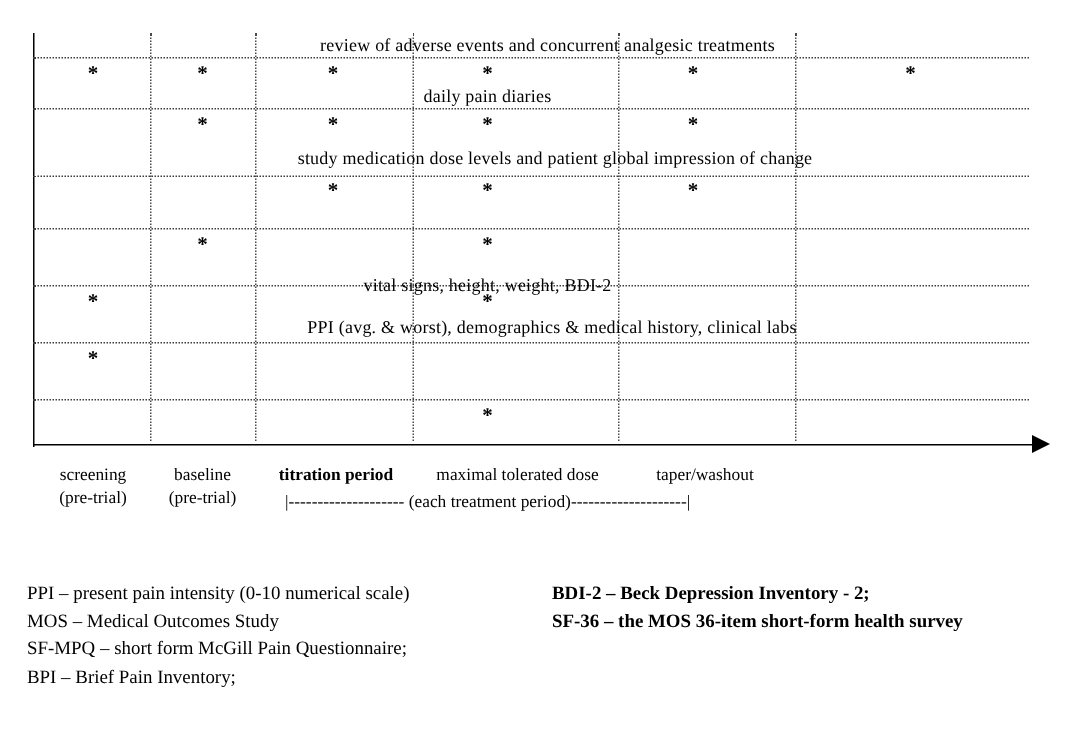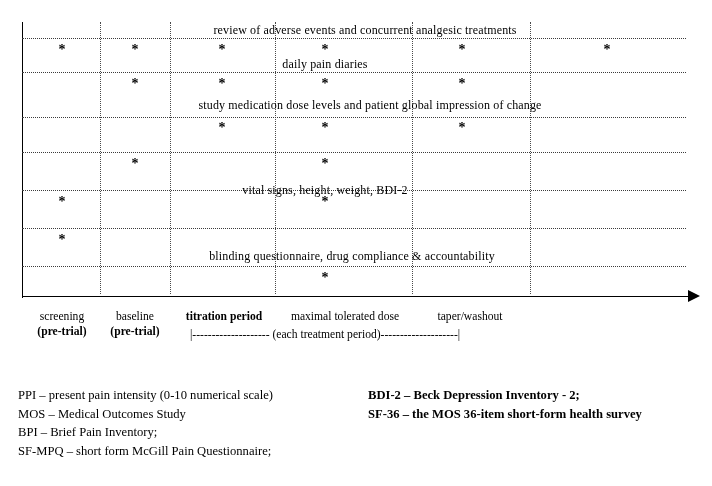--- a/index.html
+++ b/index.html
@@ -97,21 +97,21 @@
   
   .xcat {
     position: absolute;
     text-align: center;
     font-size: 11.6px;
     line-height: 15px;
     white-space: nowrap;
     transform: translateX(-50%);
   }
   .xcat .l1 { display: block; }
-  .xcat .l2 { display: block; font-weight: bold; }
+  .xcat .l2 { display: block; }
 
   .treatment-span {
     position: absolute;
     top: 327px;
     left: 22px;
     width: 664px;
     text-align: left;
     font-size: 11.6px;
     line-height: 15px;
     white-space: nowrap;
@@ -181,23 +181,23 @@
   <div class="star" style="left:325px; top:121px;">*</div>
   <div class="star" style="left:462px; top:121px;">*</div>
 
   <div class="star" style="left:135px; top:157px;">*</div>
   <div class="star" style="left:325px; top:157px;">*</div>
 
   <div class="band-label" style="left:325px; top:183px;">vital signs, height, weight, BDI-2</div>
   <div class="star" style="left:62px;  top:195px;">*</div>
   <div class="star" style="left:325px; top:195px;">*</div>
 
+  <div class="band-label" style="left:368px; top:211px;">PPI (avg. &amp; worst), demographics &amp; medical history, clinical labs</div>
   <div class="star" style="left:62px;  top:233px;">*</div>
 
-  <div class="band-label" style="left:352px; top:249px;">blinding questionnaire, drug compliance &amp; accountability</div>
   <div class="star" style="left:325px; top:271px;">*</div>
 
   <div class="xcat" style="left:62px; top:309px;">
     <span class="l1">screening</span>
     <span class="l2">(pre-trial)</span>
   </div>
   <div class="xcat" style="left:135px; top:309px;">
     <span class="l1">baseline</span>
     <span class="l2">(pre-trial)</span>
   </div>
@@ -213,20 +213,20 @@
 
   <div class="treatment-span">
     <span class="inner">|-------------------- (each treatment period)--------------------|</span>
   </div>
 </div>
 
 <div id="legend">
   <div class="legend-col left">
     <div class="legend-line">PPI – present pain intensity (0-10 numerical scale)</div>
     <div class="legend-line">MOS – Medical Outcomes Study</div>
+    <div class="legend-line">SF-MPQ – short form McGill Pain Questionnaire;</div>
     <div class="legend-line">BPI – Brief Pain Inventory;</div>
-    <div class="legend-line">SF-MPQ – short form McGill Pain Questionnaire;</div>
   </div>
   <div class="legend-col right">
     <div class="legend-line">BDI-2 – Beck Depression Inventory - 2;</div>
     <div class="legend-line">SF-36 – the MOS 36-item short-form health survey</div>
   </div>
 </div>
 
 </body></html>

